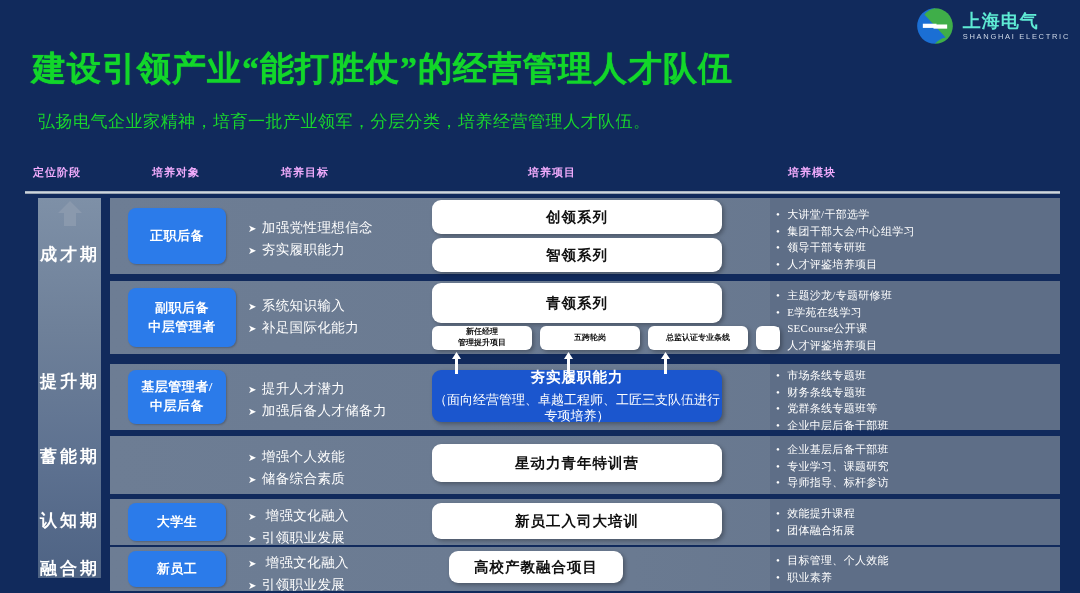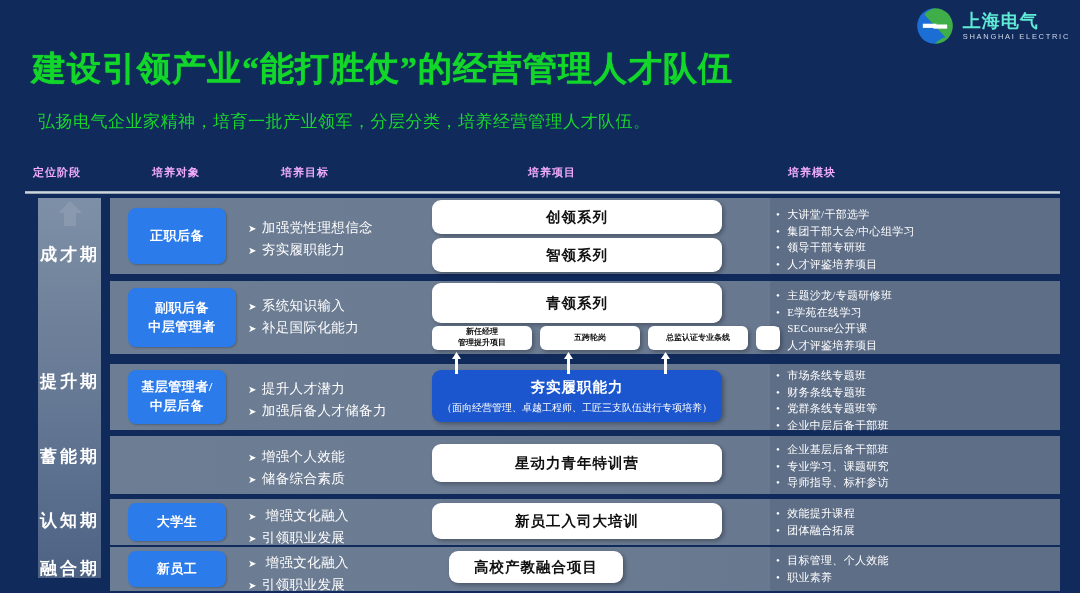--- a/index.html
+++ b/index.html
@@ -170,21 +170,21 @@
     box-shadow: 2px 2px 4px rgba(0,0,0,.30);
     text-align: center;
   }
   .pill.blue {
     background: #1B56CE;
     color: #ffffff;
     flex-direction: column;
     gap: 5px;
   }
   .pill.blue .sub {
-    font-size: 10px;
+    font-size: 13px;
     font-weight: 400;
     letter-spacing: 0;
     line-height: 1.2;
   }
   .pill.mini {
     font-size: 8px;
     font-weight: 700;
     line-height: 1.35;
     border-radius: 6px;
     letter-spacing: 0;

